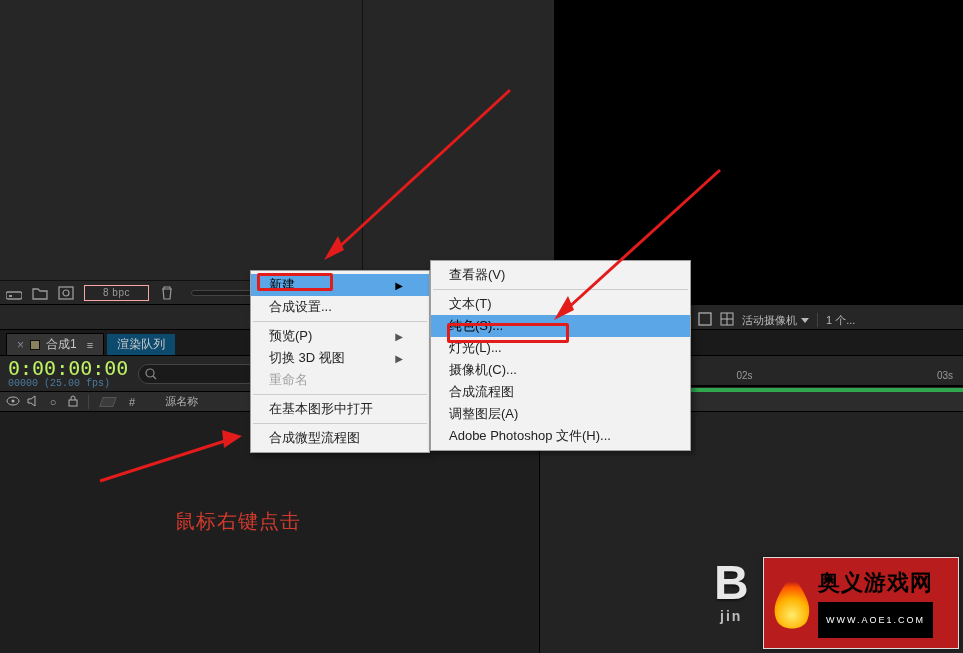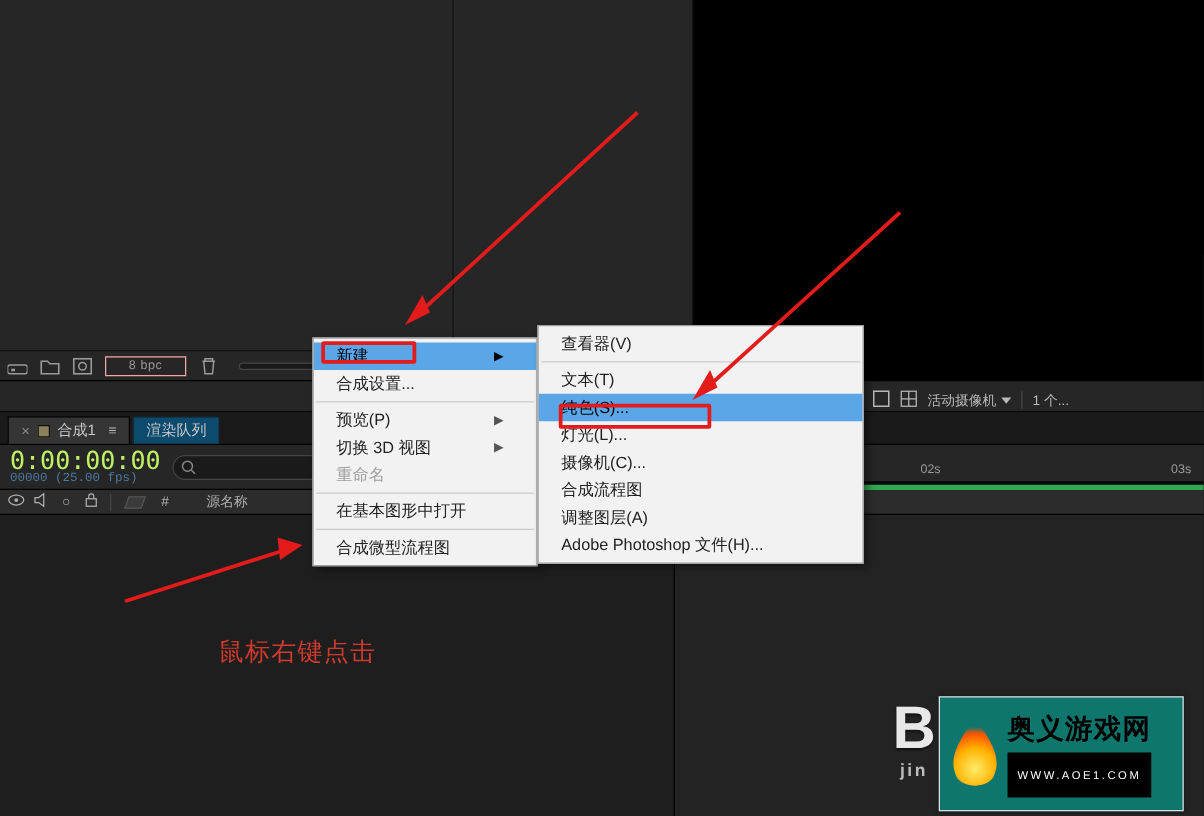--- a/index.html
+++ b/index.html
@@ -176,23 +176,23 @@
   .arrow svg line { stroke:#e31b1b; stroke-width:3; }
   .arrow svg polygon { fill:#e31b1b; }
 
   .hint-text {
     position:absolute; left:175px; top:508px;
     color:#d03a2e; font-size:20px; letter-spacing:1px;
   }
 
   
   .watermark {
-    position:absolute; right:16px; bottom:4px;
+    position:absolute; right:4px; bottom:4px;
     width:196px; height:92px;
-    background:#0f766e; border:1px solid #ddd;
+    background:#b91c1c; border:1px solid #ddd;
     display:flex; align-items:center; padding:4px 8px; gap:6px;
     box-shadow:0 0 4px rgba(0,0,0,.5);
   }
   .water-flame {
     width:40px; height:60px; position:relative;
   }
   .water-flame::before {
     content:""; position:absolute; inset:0;
     background:radial-gradient(circle at 50% 70%, #ffec6a 0%, #ffb200 35%, #ff5400 60%, transparent 72%);
     clip-path: path("M20 0 C32 20 42 32 35 48 C30 58 10 58 5 48 C-2 32 8 20 20 0 Z");

